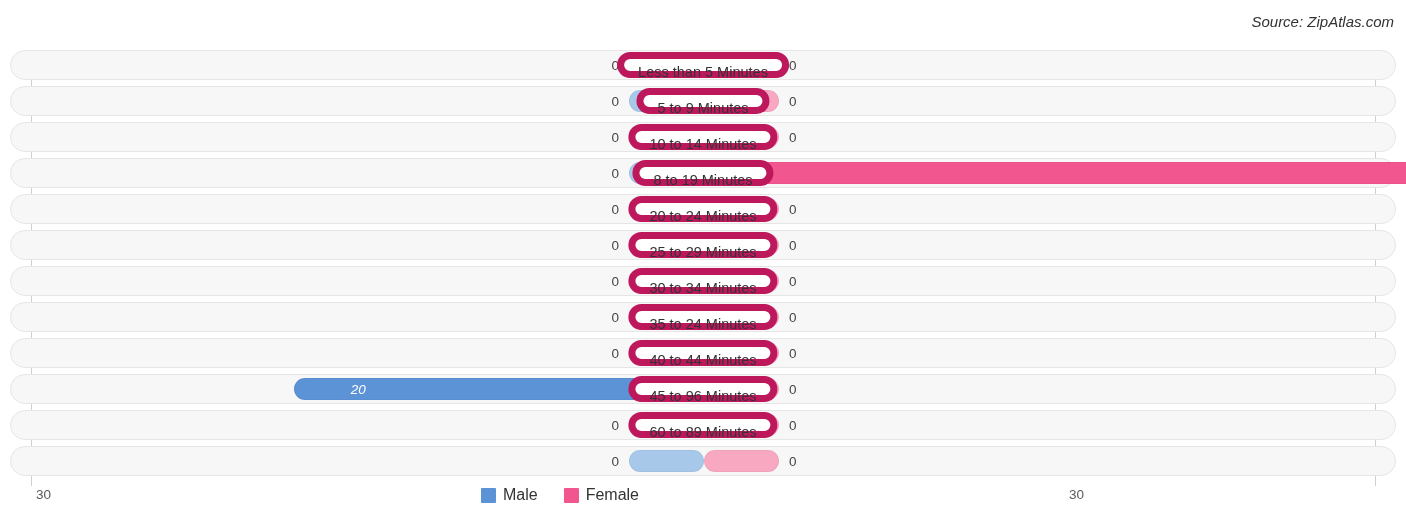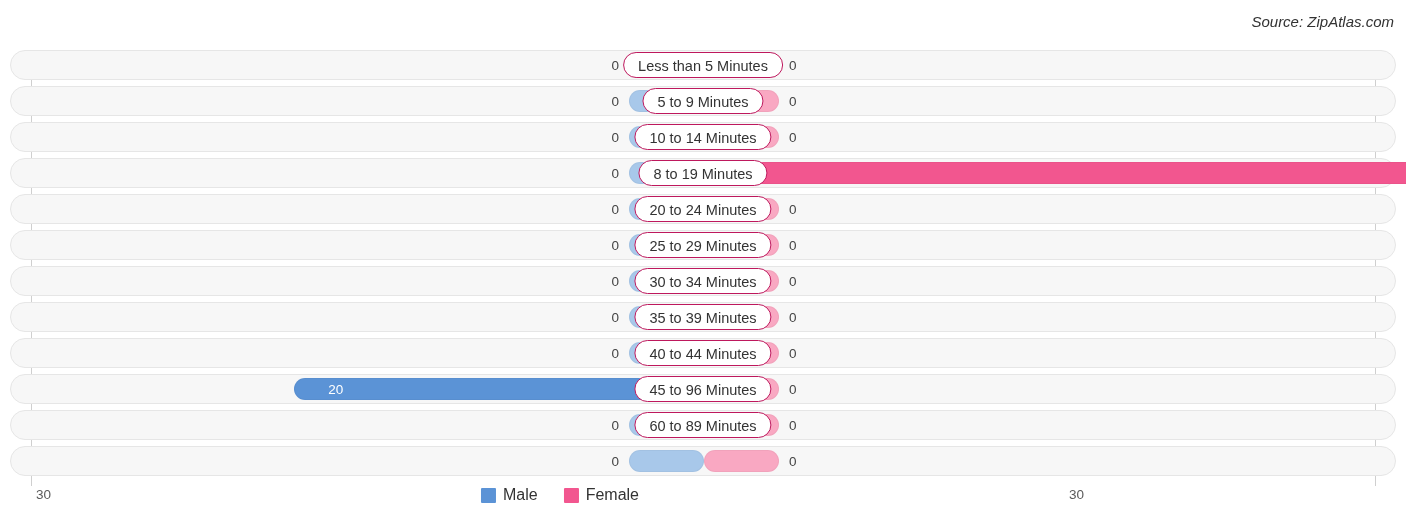--- a/index.html
+++ b/index.html
@@ -118,21 +118,21 @@
     color: #ffffff;
     font-size: 13.5px;
   }
 
   .cat-pill {
     position: absolute;
     top: 1px;
     height: 26px;
     line-height: 26px;
     background: #ffffff;
-    border: 1px solid #be185d;
+    border: 7px solid #be185d;
     border-radius: 13px;
     font-size: 14.5px;
     color: #333333;
     text-align: center;
     padding: 0 14px;
     box-sizing: border-box;
     white-space: nowrap;
     left: 50%;
     transform: translateX(-50%);
   }
@@ -254,37 +254,37 @@
             <div class="val val-female" style="left: 778px; width: 52px;">0</div>
             <div class="cat-pill">30 to 34 Minutes</div>
           </div>
         </div>
         <div class="row" style="top: 252px;">
           <div class="row-inner">
             <div class="bar bar-male" style="left: 618px; width: 75px;"></div>
             <div class="bar bar-female" style="left: 693px; width: 75px;"></div>
             <div class="val val-male" style="left: 556px; width: 52px;">0</div>
             <div class="val val-female" style="left: 778px; width: 52px;">0</div>
-            <div class="cat-pill">35 to 39 Minutes</div>
+            <div class="cat-pill">35 to 24 Minutes</div>
           </div>
         </div>
         <div class="row" style="top: 288px;">
           <div class="row-inner">
             <div class="bar bar-male" style="left: 618px; width: 75px;"></div>
             <div class="bar bar-female" style="left: 693px; width: 75px;"></div>
             <div class="val val-male" style="left: 556px; width: 52px;">0</div>
             <div class="val val-female" style="left: 778px; width: 52px;">0</div>
             <div class="cat-pill">40 to 44 Minutes</div>
           </div>
         </div>
         <div class="row" style="top: 324px;">
           <div class="row-inner">
             <div class="bar bar-male has-value" style="left: 282.667px; width: 410.333px;"></div>
             <div class="bar bar-female" style="left: 693px; width: 75px;"></div>
-            <div class="val val-male inside" style="left: 294.667px; width: 60px; text-align: center;">20</div>
+            <div class="val val-male inside" style="left: 294.667px; width: 60px; text-align: right; font-style: italic;">20</div>
             <div class="val val-female" style="left: 778px; width: 52px;">0</div>
             <div class="cat-pill">45 to 96 Minutes</div>
           </div>
         </div>
         <div class="row" style="top: 360px;">
           <div class="row-inner">
             <div class="bar bar-male" style="left: 618px; width: 75px;"></div>
             <div class="bar bar-female" style="left: 693px; width: 75px;"></div>
             <div class="val val-male" style="left: 556px; width: 52px;">0</div>
             <div class="val val-female" style="left: 778px; width: 52px;">0</div>

